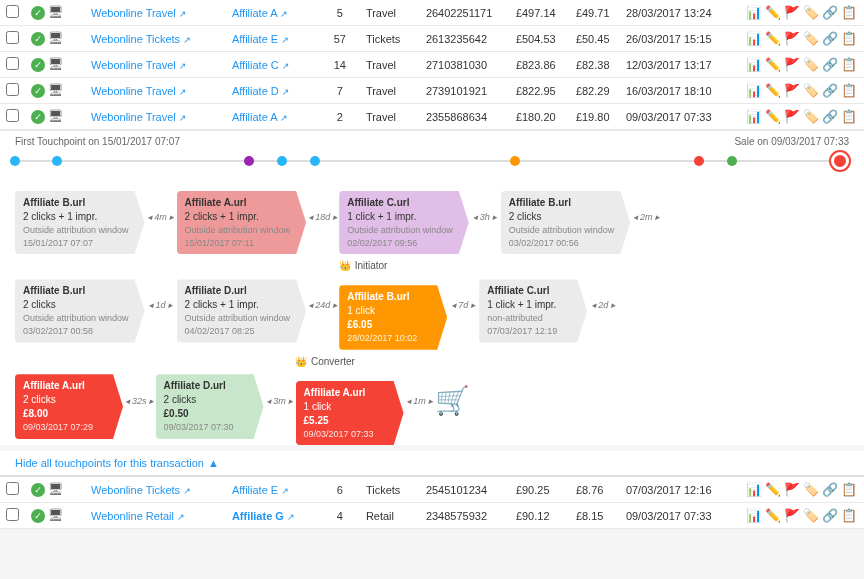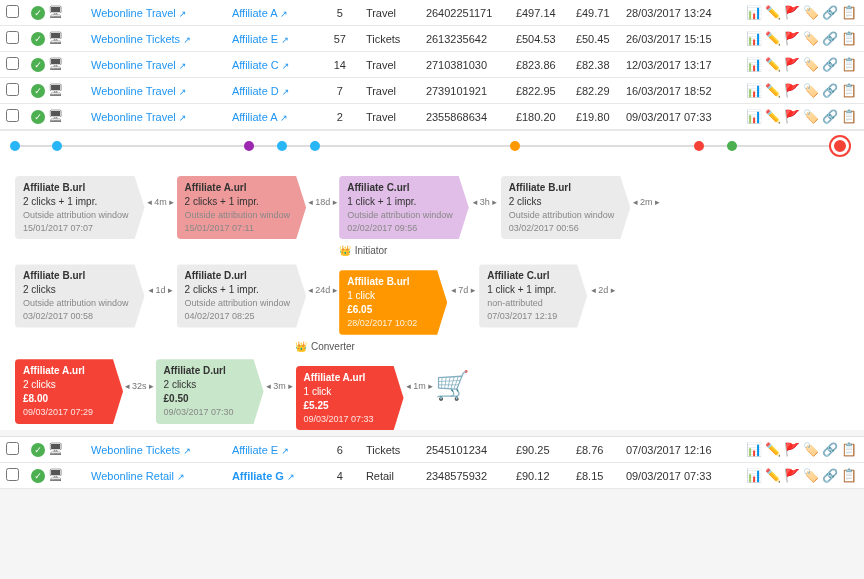--- a/index.html
+++ b/index.html
@@ -43,21 +43,21 @@
     .card .price { font-size: 10px; font-weight: bold; }
     .card .outside-txt { font-size: 9px; color: #888; }
     .card-red-light .outside-txt { color: #888; }
     .card .date-txt { font-size: 9px; color: #888; }
     .card-red .date-txt, .card-orange .date-txt { color: rgba(255,255,255,0.85); }
     .card-red-light .date-txt { color: #888; }
 
     
     .card-arrow { clip-path: polygon(0 0, calc(100% - 10px) 0, 100% 50%, calc(100% - 10px) 100%, 0 100%); padding-right: 16px; margin-top: 12px; }
     
-    .sep { display: flex; flex-direction: column; align-items: center; justify-content: center; font-size: 9px; color: #777; min-width: 28px; }
+    .sep { display: flex; flex-direction: column; align-items: center; justify-content: center; font-size: 9px; color: #777; min-width: 28px; font-style: italic; }
     .sep .time { font-size: 9px; }
 
     .initiator-label { display: flex; align-items: center; gap: 3px; font-size: 10px; color: #555; margin-bottom: 2px; }
     .converter-label { display: flex; align-items: center; gap: 3px; font-size: 10px; color: #555; margin-bottom: 2px; }
 
     .non-attr { color: #555; }
     .card-gray .non-attr { color: #888; }
   </style>
 </head>
 <body>
@@ -141,21 +141,21 @@
       <span class="icon-check">✓</span>
       <span class="icon-monitor">🖥</span>
     </td>
     <td class="col-name"><a href="#" style="color:#2196F3; text-decoration:none;">Webonline Travel</a> <span style="font-size:9px; color:#2196F3;">↗</span></td>
     <td class="col-affiliate"><a href="#" style="color:#2196F3; text-decoration:none;">Affiliate D</a> <span style="font-size:9px; color:#2196F3;">↗</span></td>
     <td class="col-num">7</td>
     <td class="col-type">Travel</td>
     <td class="col-id">2739101921</td>
     <td class="col-rev">£822.95</td>
     <td class="col-comm">£82.29</td>
-    <td class="col-date">16/03/2017 18:52</td>
+    <td class="col-date">16/03/2017 18:10</td>
     <td class="col-actions"><span class="action-icons">
     <span style="font-size:13px; color:#666; cursor:pointer;">📊</span>
     <span style="font-size:13px; color:#666; cursor:pointer;">✏️</span>
     <span style="font-size:13px; color:#e53935; cursor:pointer;">🚩</span>
     <span style="font-size:13px; color:#666; cursor:pointer;">🏷️</span>
     <span style="font-size:13px; color:#666; cursor:pointer;">🔗</span>
     <span style="font-size:13px; color:#666; cursor:pointer;">📋</span>
   </span></td>
   </tr>
         <tr>
@@ -180,20 +180,24 @@
     <span style="font-size:13px; color:#666; cursor:pointer;">🔗</span>
     <span style="font-size:13px; color:#666; cursor:pointer;">📋</span>
   </span></td>
   </tr>
       </tbody>
   </table>
 
   <div class="section-wrapper">
     <div style="padding: 5px 15px 0 15px; background:#fff; border-top:1px solid #e8e8e8;">
 
+      <div style="display:flex; justify-content:space-between; font-size:10px; color:#666; margin-bottom:4px;">
+        <span>First Touchpoint on 15/01/2017 07:07</span>
+        <span>Sale on 09/03/2017 07:33</span>
+      </div>
 
       <div style="position:relative; height:20px; margin-bottom:8px;">
         <div style="position:absolute; left:0; right:0; top:50%; height:2px; background:#ddd; transform:translateY(-50%);"></div>
 
         <div style="position:absolute; left:0%; top:50%; transform:translate(-50%,-50%); width:10px; height:10px; border-radius:50%; background:#29b6f6;"></div>
         <div style="position:absolute; left:5%; top:50%; transform:translate(-50%,-50%); width:10px; height:10px; border-radius:50%; background:#29b6f6;"></div>
         <div style="position:absolute; left:28%; top:50%; transform:translate(-50%,-50%); width:10px; height:10px; border-radius:50%; background:#9c27b0;"></div>
         <div style="position:absolute; left:32%; top:50%; transform:translate(-50%,-50%); width:10px; height:10px; border-radius:50%; background:#29b6f6;"></div>
         <div style="position:absolute; left:36%; top:50%; transform:translate(-50%,-50%); width:10px; height:10px; border-radius:50%; background:#29b6f6;"></div>
         <div style="position:absolute; left:60%; top:50%; transform:translate(-50%,-50%); width:10px; height:10px; border-radius:50%; background:#FF9800;"></div>
@@ -330,20 +334,24 @@
         </div>
         <div class="sep">
             <div class="time">◂ 1m ▸</div>
           </div>
 
         <div style="font-size:28px; color:#888;">🛒</div>
       </div>
     </div>
   </div>
 
+  <div class="hide-link">
+    <span>Hide all touchpoints for this transaction</span>
+    <span>▲</span>
+  </div>
 
   <table class="data-table" style="border-top:1px solid #e0e0e0;">
     <tbody id="bottom-tbody">
         <tr>
     <td class="col-check"><input type="checkbox" style=""></td>
     <td class="col-icons">
       <span class="icon-check">✓</span>
       <span class="icon-monitor">🖥</span>
     </td>
     <td class="col-name"><a href="#" style="color:#2196F3; text-decoration:none;">Webonline Tickets</a> <span style="font-size:9px; color:#2196F3;">↗</span></td>

